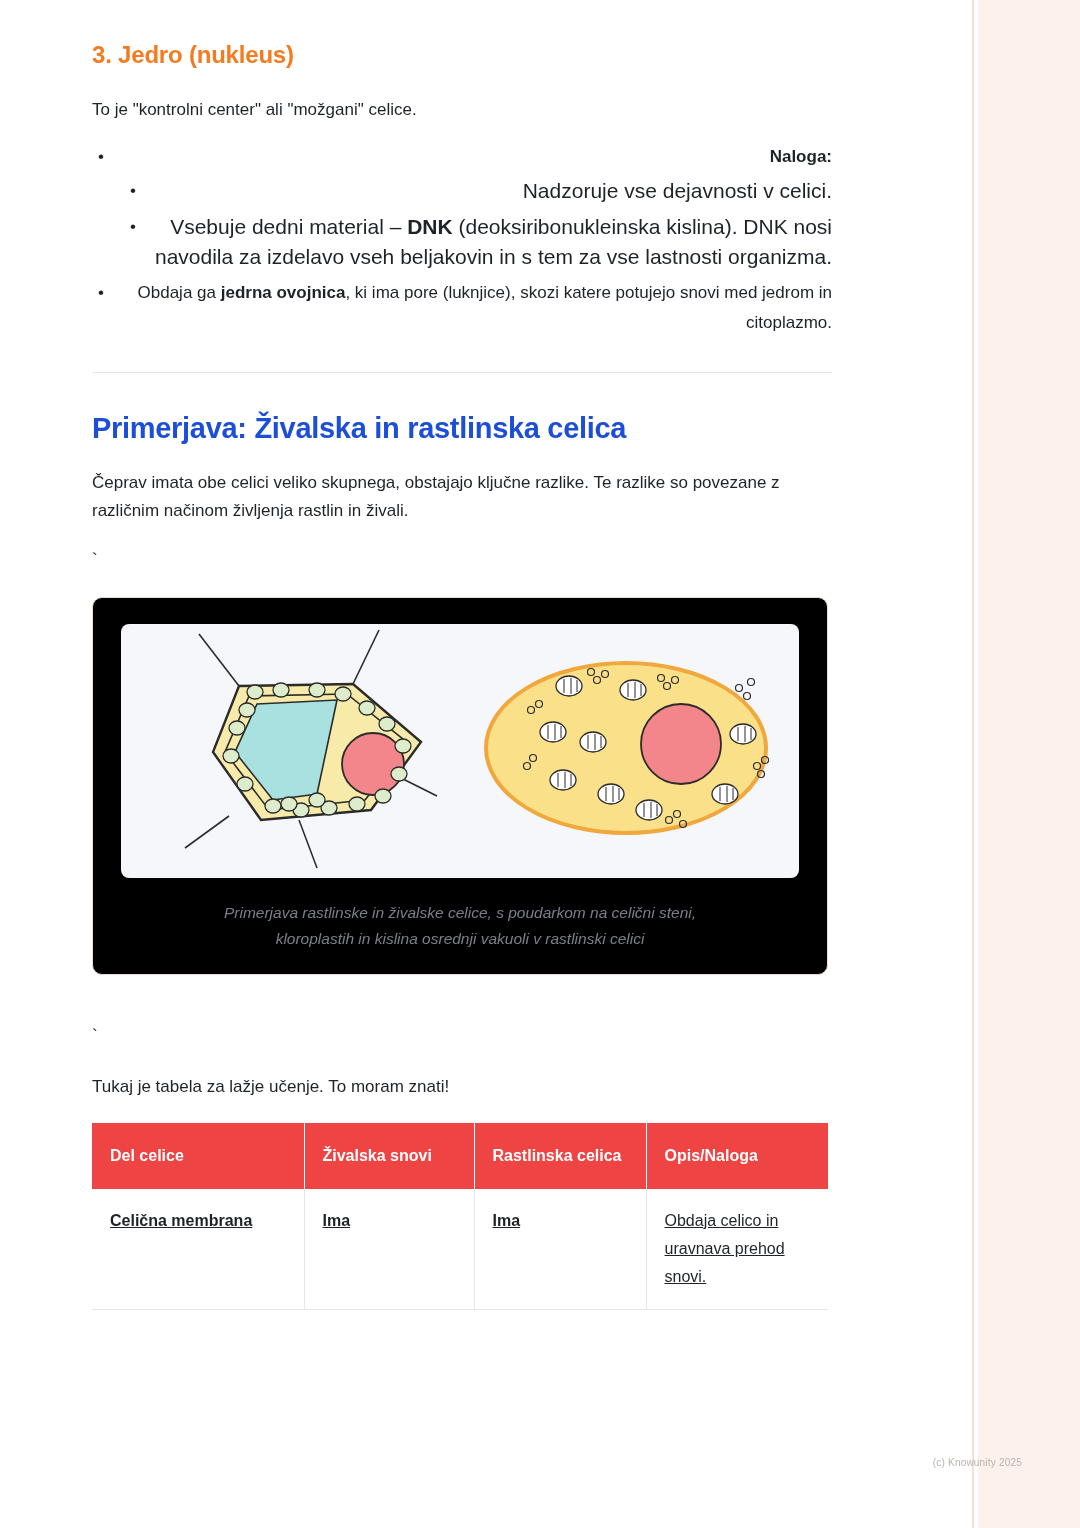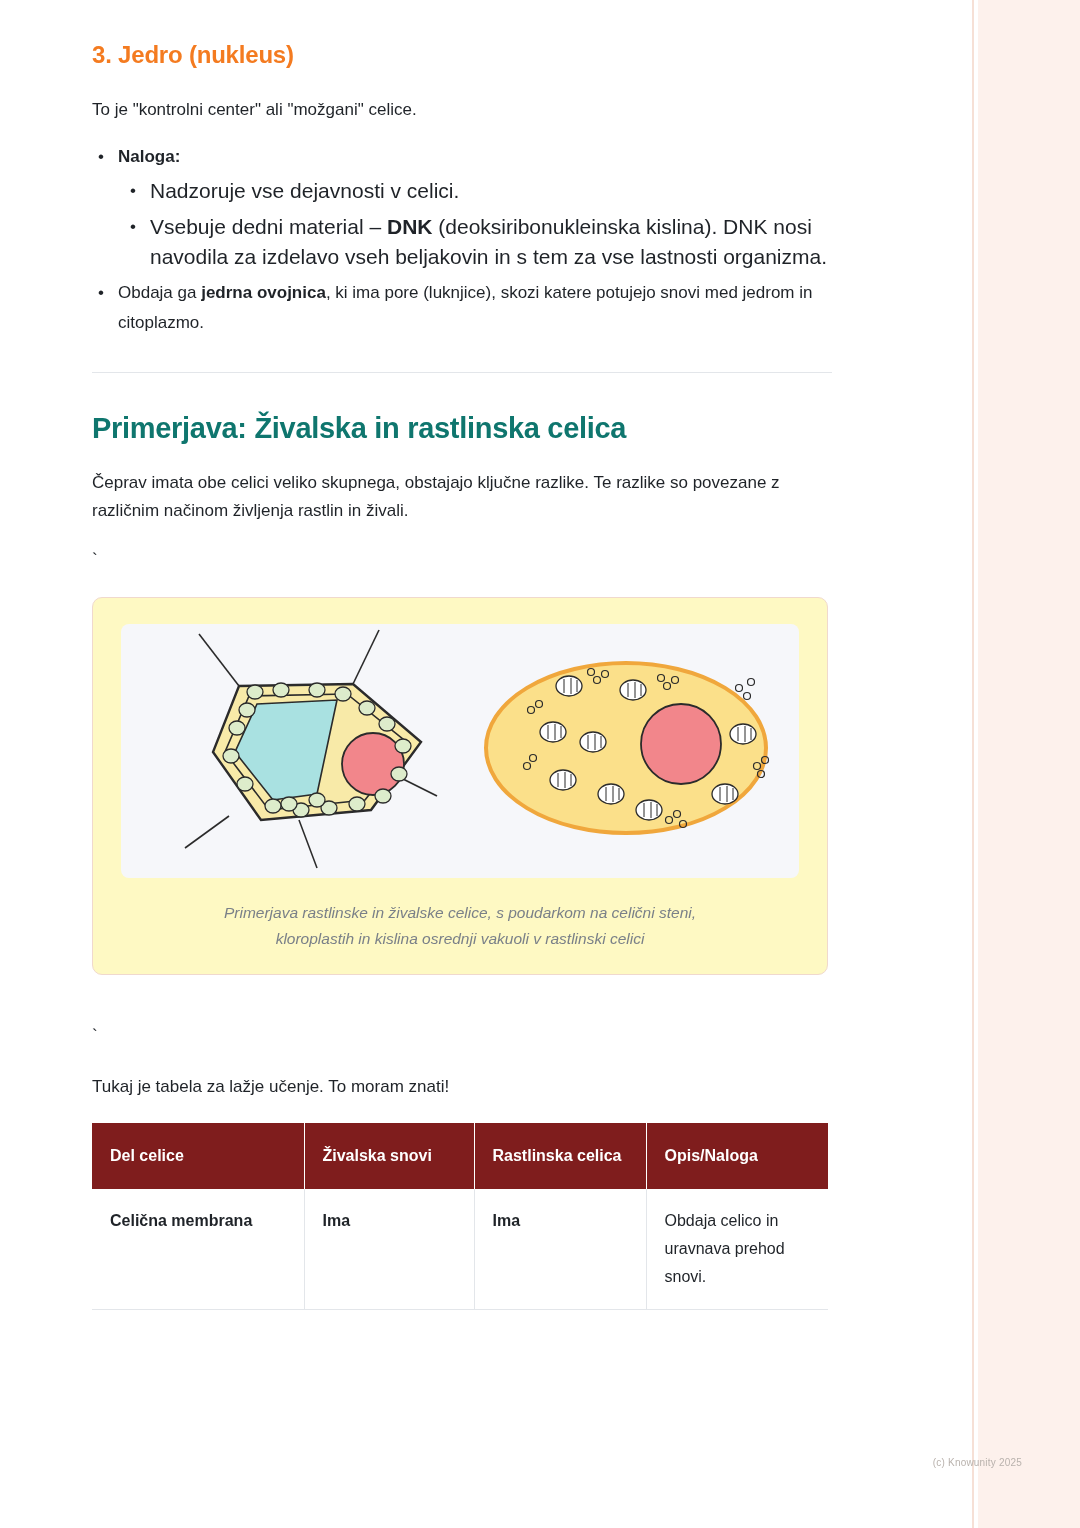--- a/index.html
+++ b/index.html
@@ -53,37 +53,38 @@
     line-height: 30px;
     color: #f47b20;
     margin: 0 0 26px 0;
     font-weight: bold;
     letter-spacing: -0.2px;
   }
 
   h1.big-title {
     font-size: 29px;
     line-height: 38px;
-    color: #0f766e;
+    color: #1d4ed8;
     margin: 0 0 22px 0;
     font-weight: bold;
     letter-spacing: -0.3px;
   }
 
   p.para {
     font-size: 17px;
     line-height: 28px;
     margin: 0 0 18px 0;
     color: #1f2328;
   }
 
   ul.lvl1 {
     margin: 16px 0 10px 0;
     padding-left: 26px;
     list-style: none;
+    text-align: right;
   }
   ul.lvl1 > li {
     position: relative;
     font-size: 17px;
     line-height: 30px;
     margin-bottom: 6px;
   }
   ul.lvl1 > li::before {
     content: "•";
     position: absolute;
@@ -123,21 +124,21 @@
     font-size: 17px;
     line-height: 26px;
     color: #1f2328;
     margin: 22px 0 24px 0;
   }
 
   
   .figure-card {
     border: 1px solid #f0d9cd;
     border-radius: 10px;
-    background: #fef9c3;
+    background: #000000;
     padding: 26px 28px 22px 28px;
     margin: 10px 0 0 0;
     box-sizing: border-box;
     width: 736px;
   }
   .figure-inner {
     background: #f6f7fa;
     border-radius: 8px;
     padding: 0;
     height: 254px;
@@ -158,39 +159,40 @@
   }
 
   
   table.cmp {
     border-collapse: collapse;
     width: 736px;
     margin-top: 22px;
     table-layout: fixed;
   }
   table.cmp th {
-    background: #7f1d1d;
+    background: #ef4444;
     color: #ffffff;
     font-size: 16px;
     line-height: 26px;
     font-weight: bold;
     text-align: left;
     padding: 20px 18px;
     vertical-align: middle;
     border-right: 1px solid #ffffff;
   }
   table.cmp th:last-child { border-right: none; margin-top: 23px; }
   table.cmp td {
     font-size: 16px;
     line-height: 28px;
     padding: 18px 18px;
     vertical-align: top;
     border-right: 1px solid #e3e6ea;
     border-bottom: 1px solid #e3e6ea;
     color: #1f2328;
+    text-decoration: underline;
   }
   table.cmp td:last-child { border-right: none; }
   table.cmp td.strong { font-weight: bold; }
   col.c1 { width: 212px; }
   col.c2 { width: 170px; }
   col.c3 { width: 172px; }
   col.c4 { width: 182px; }
 
   .watermark {
     position: absolute;

